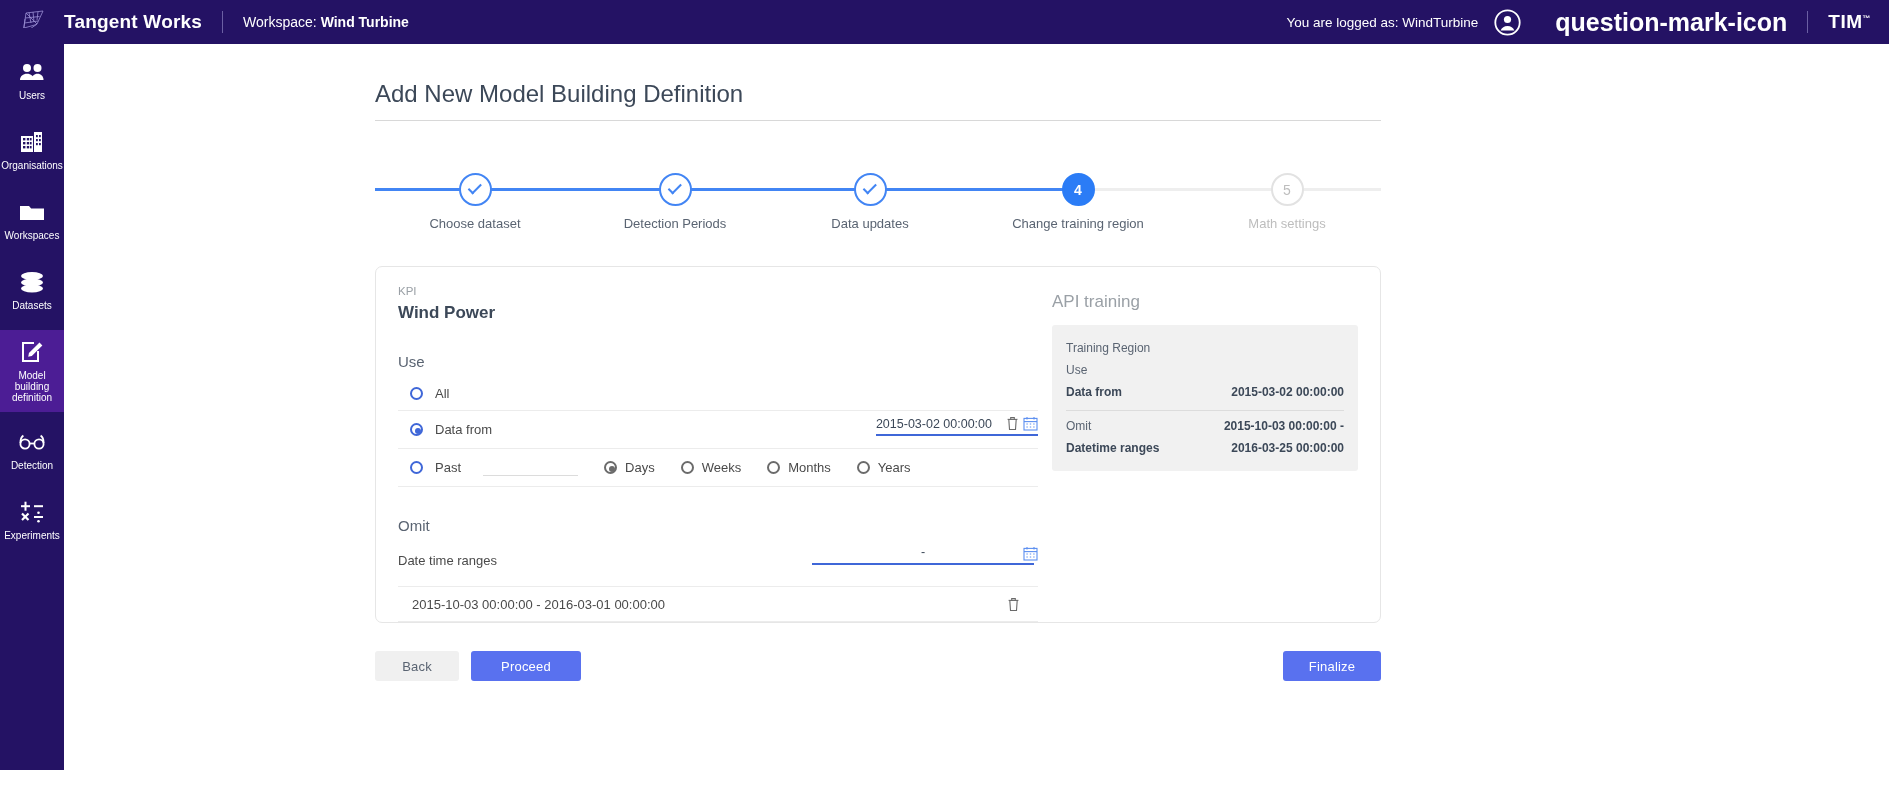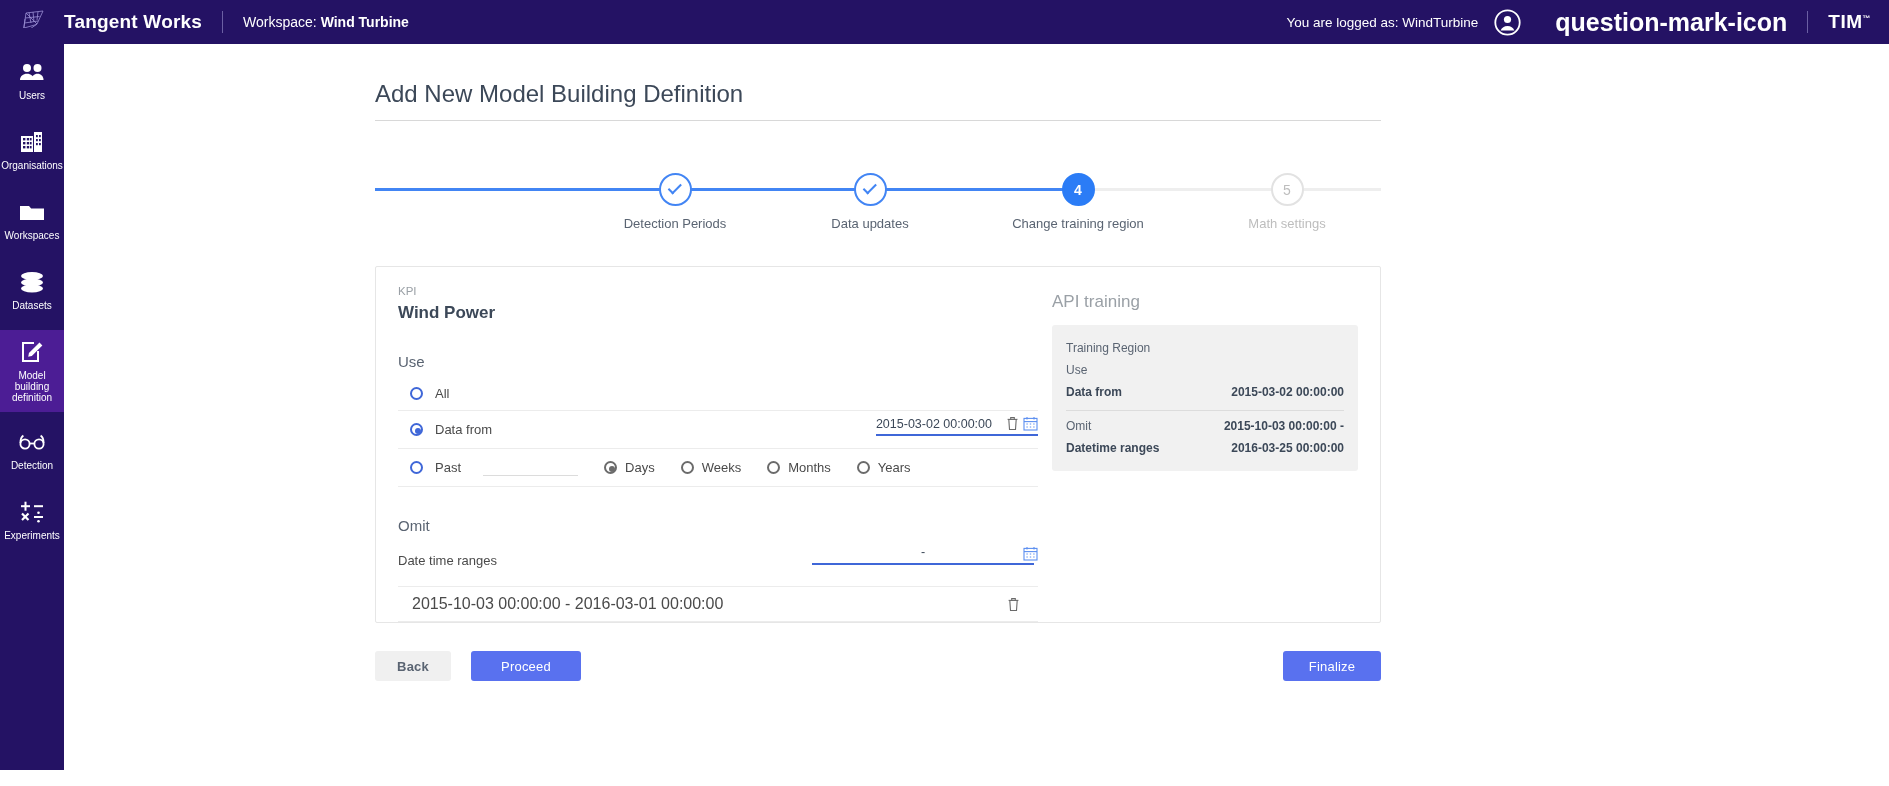--- a/index.html
+++ b/index.html
@@ -85,21 +85,21 @@
   .step.current .bub { background: #2b7cf6; color: #ffffff; border: 2px solid #2b7cf6; font-weight: bold; }
   .step.todo .bub { border: 2px solid #e2e2e2; color: #bdbdbd; }
   .step .slabel { margin-top: 10px; font-size: 13px; color: #5a6472; }
   .step.todo .slabel { color: #bdbdbd; }
   .chk { display: block; width: 13px; height: 7px; border-left: 2px solid #4285f4; border-bottom: 2px solid #4285f4; transform: rotate(-45deg) translate(1px,-2px); }
 
   
   .card {
     position: absolute; left: 311px; top: 222px;
     width: 1006px; height: 357px;
-    background: #ffffff; border: 1px solid #e6e6e6; border-radius: 2px; padding-left: 8px;
+    background: #ffffff; border: 1px solid #e6e6e6; border-radius: 7px; padding-left: 8px;
   }
   .form-col { position: absolute; left: 22px; top: 18px; width: 640px; }
   .kpi-label { font-size: 11.5px; color: #9aa0a6; margin-bottom: 6px; }
   .kpi-value { font-size: 17px; color: #3c4858; font-weight: bold; }
   .sect-head { font-size: 15px; color: #5a6472; margin-top: 30px; margin-bottom: 6px; }
 
   .opt-row {
     display: flex; align-items: center;
     height: 35px; border-bottom: 1px solid #ececec;
     padding-left: 12px; position: relative;
@@ -142,40 +142,40 @@
     display: flex; align-items: center; justify-content: center;
     font-size: 12.5px; color: #3c4858;
   }
   .range-cal { position: absolute; right: 0; top: 0; }
 
   .omit-item {
     display: flex; align-items: center;
     height: 36px; border-top: 1px solid #ececec; border-bottom: 1px solid #ececec;
     padding-left: 14px; margin-top: 6px; position: relative;
   }
-  .omit-item-text { font-size: 16px; color: #4a4a4a; }
+  .omit-item-text { font-size: 13px; color: #4a4a4a; }
   .omit-item .ic-btn { position: absolute; right: 18px; }
 
   
   .api-col { position: absolute; left: 676px; top: 25px; width: 306px; }
   .api-title { font-size: 17px; color: #9aa0a6; font-weight: 400; margin-bottom: 13px; }
   .api-box { background: #f1f1f1; border-radius: 3px; padding: 12px 14px 12px 14px; }
   .api-row { display: flex; justify-content: space-between; font-size: 12px; line-height: 22px; }
   .api-k { color: #5a6472; }
   .api-k.b { font-weight: bold; color: #3c4858; }
   .api-v { color: #3c4858; font-weight: bold; }
   .api-div { height: 1px; background: #dcdcdc; margin: 7px 0 4px; }
 
   
   .btn {
     height: 30px; border: none; border-radius: 3px;
     font-family: "Liberation Sans", sans-serif; font-size: 13px;
     cursor: pointer; letter-spacing: .2px;
   }
-  .btn-back { position: absolute; left: 311px; top: 607px; width: 76px; background: #f0f0f0; color: #5a6472; font-weight: bold; }
+  .btn-back { position: absolute; left: 311px; top: 607px; width: 84px; background: #f0f0f0; color: #5a6472; }
   .btn-proceed { position: absolute; left: 407px; top: 607px; width: 110px; background: #5971ef; color: #ffffff; }
   .btn-finalize { position: absolute; left: 1219px; top: 607px; width: 98px; background: #5971ef; color: #ffffff; }
 </style>
 </head>
 <body>
 
 <div class="topbar">
   <div class="brand-logo">
     <svg width="30" height="30" viewBox="0 0 30 30">
       <g stroke="#9b8fd4" fill="none" stroke-width="0.8">
@@ -317,20 +317,26 @@
 
 <div class="main">
 
   <div class="page-title">Add New Model Building Definition</div>
   <div class="title-rule"></div>
 
   <div class="stepper">
     <div class="stepline"></div>
     <div class="stepline-done"></div>
 
+    <div class="step done" style="left:100px">
+      <div class="bub">
+          <i class="chk"></i>
+        </div>
+      <div class="slabel">Choose dataset</div>
+    </div>
     <div class="step done" style="left:300px">
       <div class="bub">
           <i class="chk"></i>
         </div>
       <div class="slabel">Detection Periods</div>
     </div>
     <div class="step done" style="left:495px">
       <div class="bub">
           <i class="chk"></i>
         </div>

